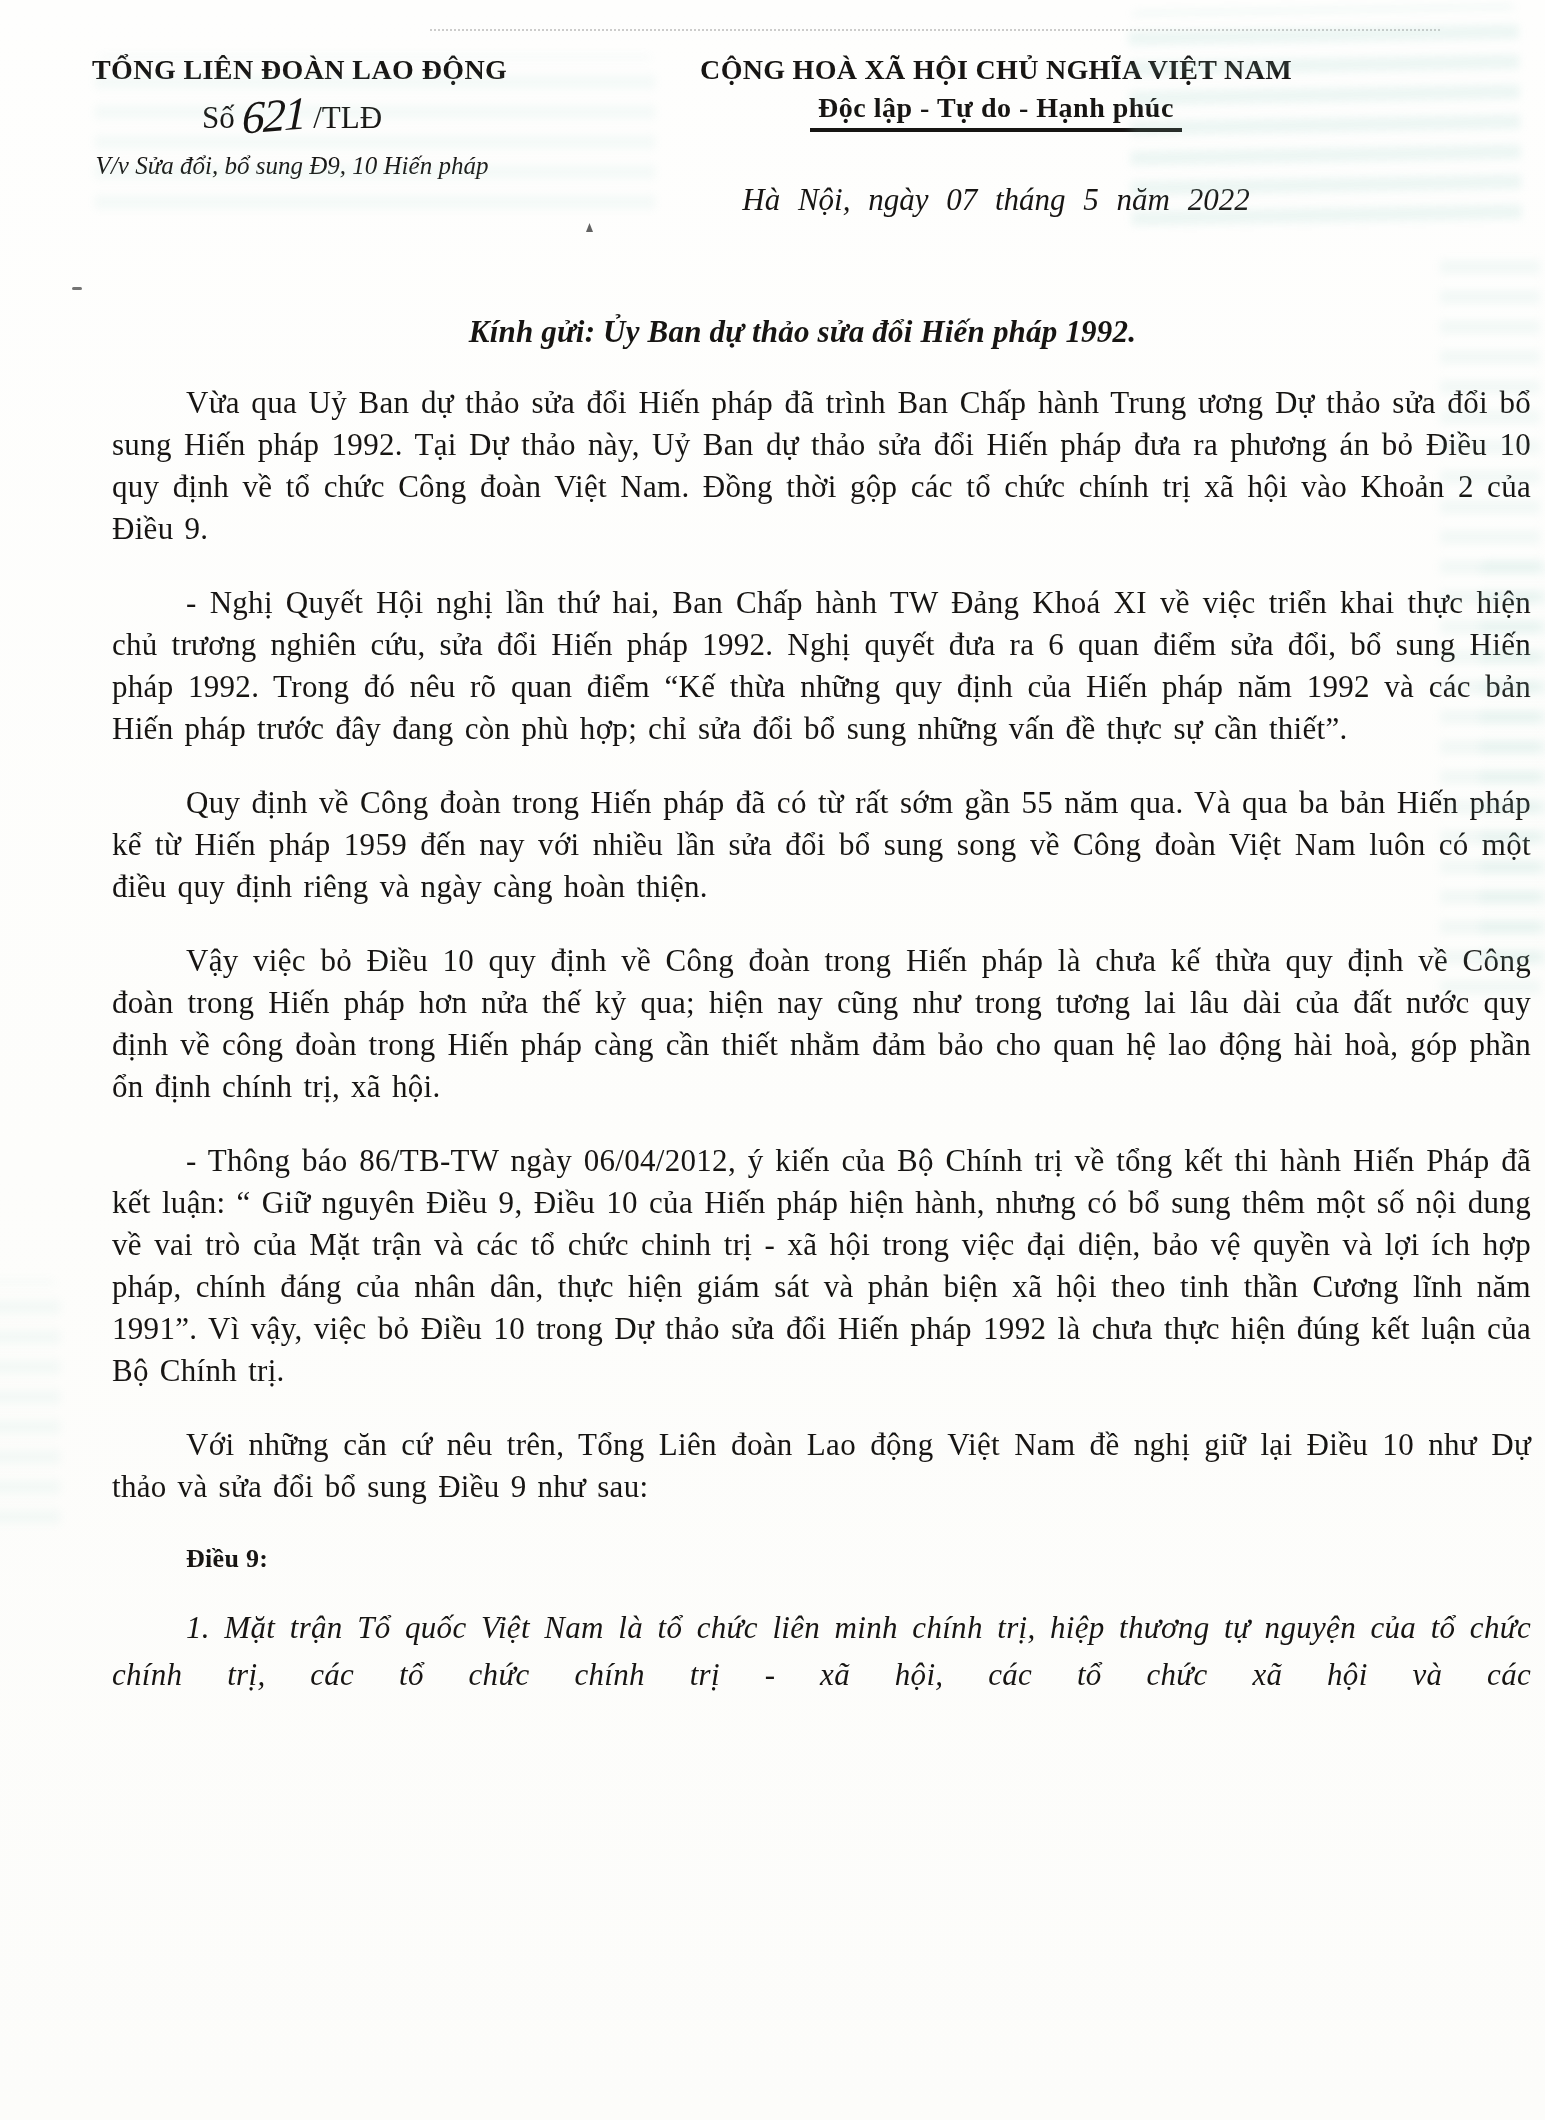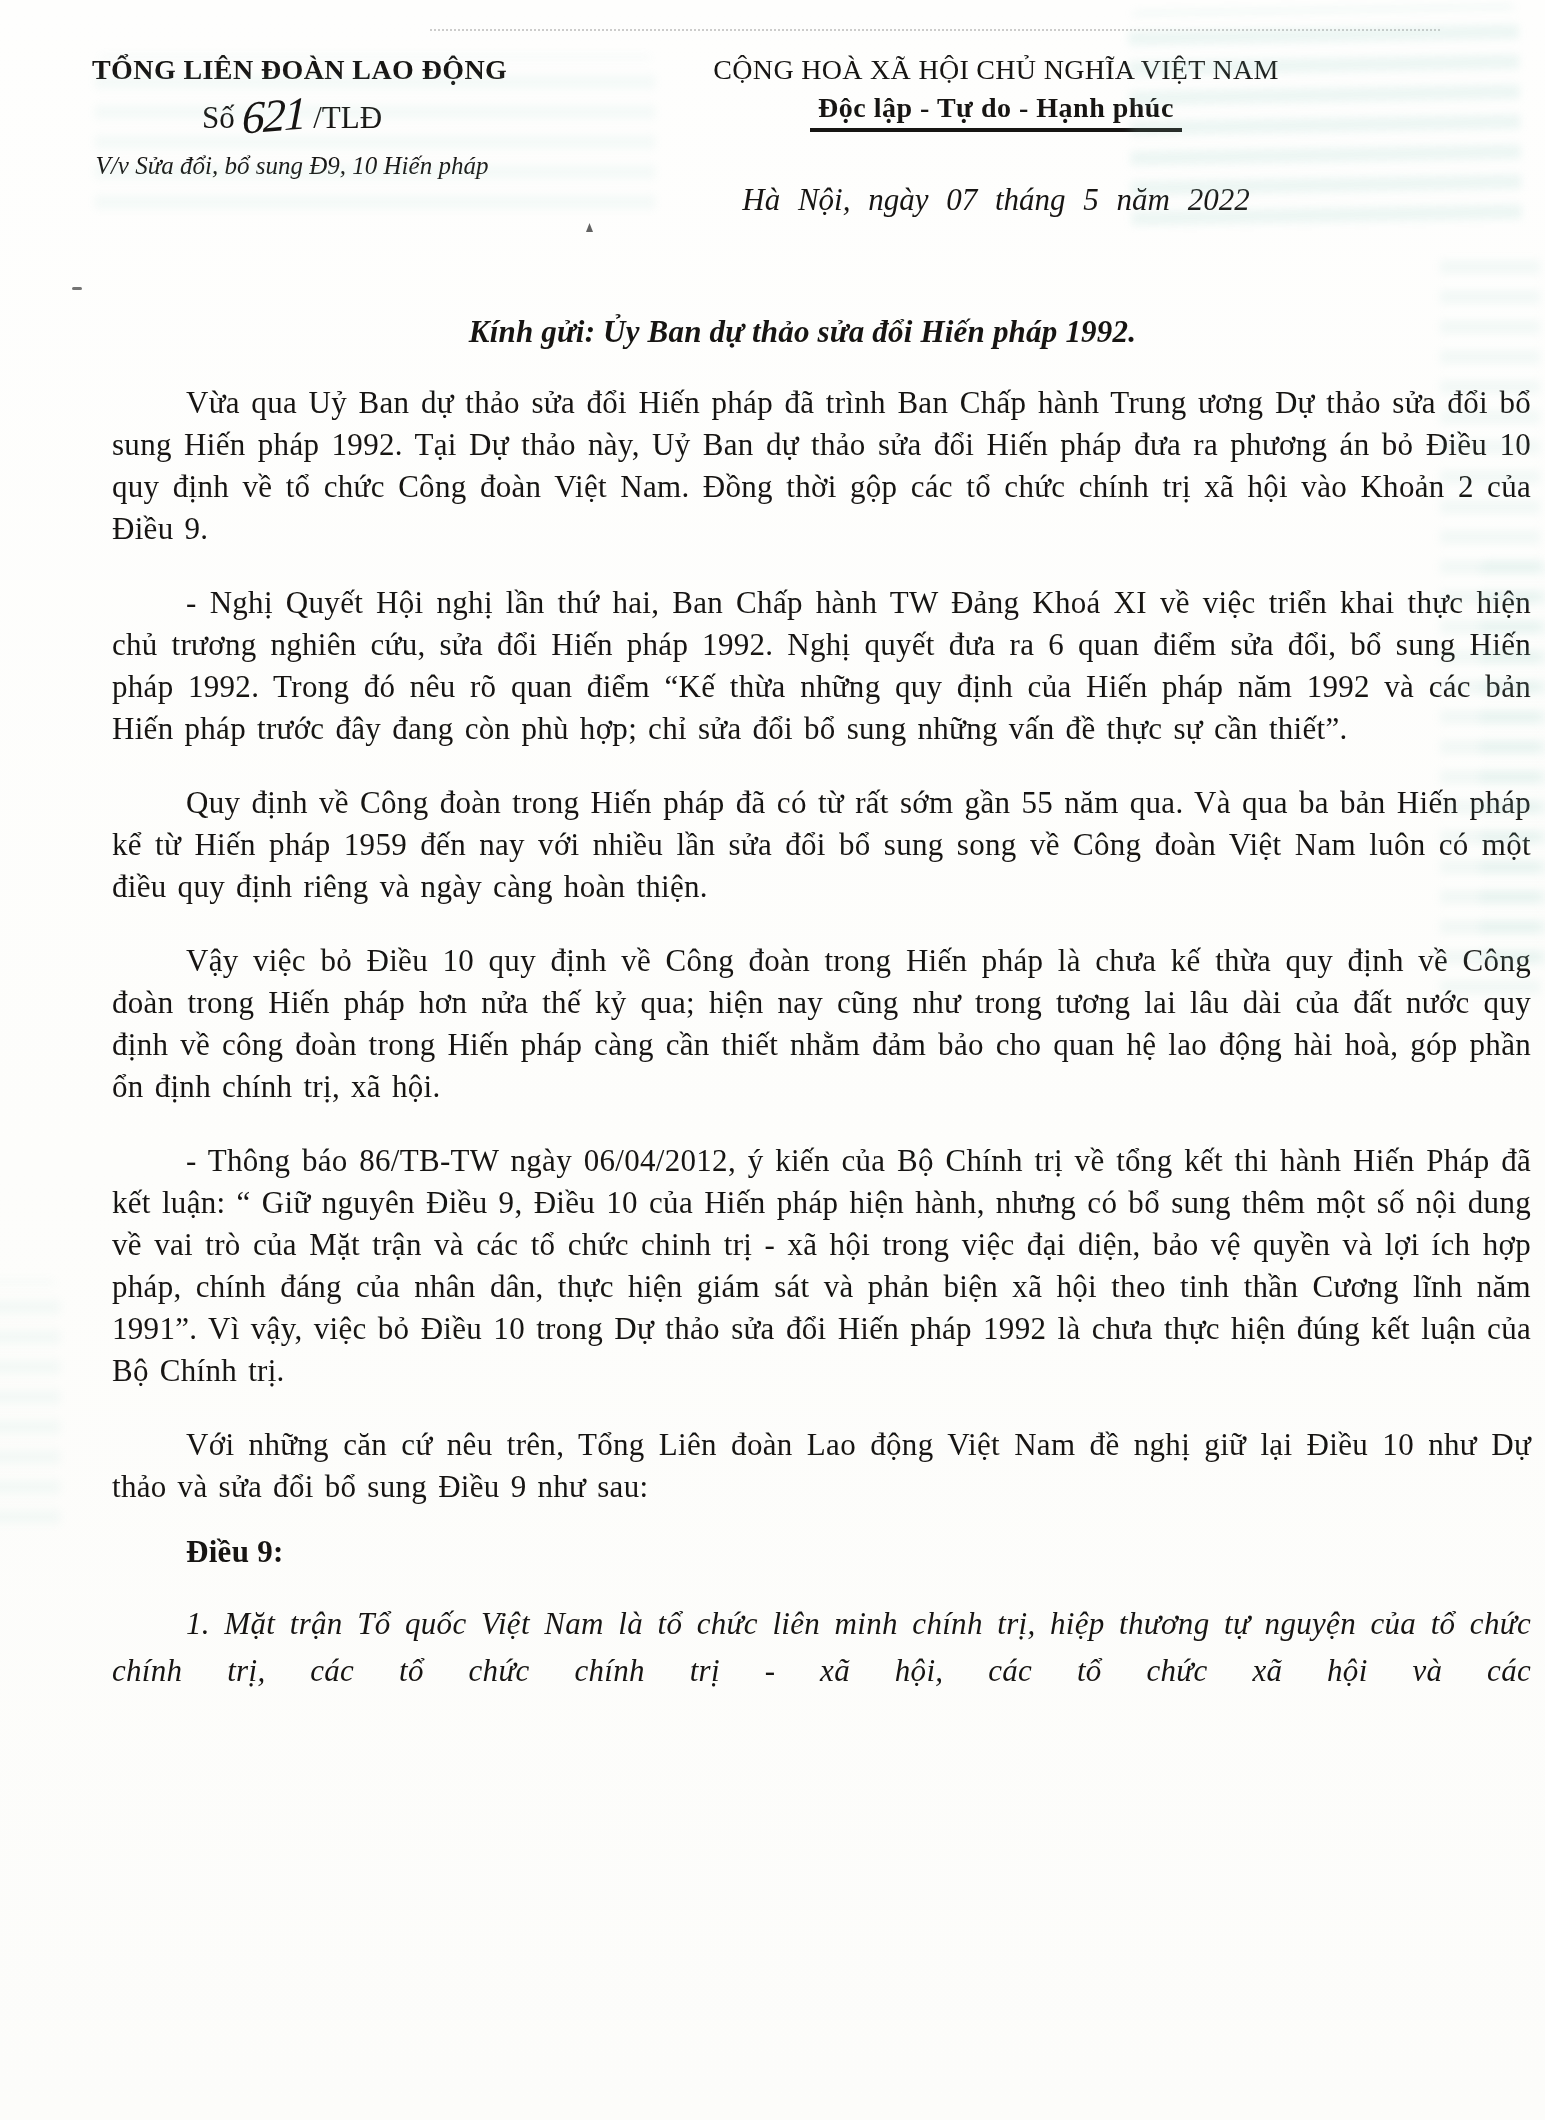--- a/index.html
+++ b/index.html
@@ -49,39 +49,39 @@
   .org2{font-weight:bold;font-size:29px;letter-spacing:1px;display:inline-block;
         border-bottom:4px solid #171513;padding:2px 10px 3px;margin-top:4px;}
   .number-line{margin-top:12px;font-size:31px;}
   .handwritten{
     display:inline-block;font-style:italic;font-size:46px;line-height:30px;
     transform:rotate(-5deg) skewX(-6deg);position:relative;top:3px;letter-spacing:-2px;
   }
   .subject-line{margin-top:16px;font-style:italic;font-size:25px;white-space:nowrap;}
 
   .header-right{flex:1;text-align:center;padding-left:10px;}
-  .national1{font-weight:normal;font-size:28px;letter-spacing:.3px;white-space:nowrap;}
+  .national1{font-weight:bold;font-size:28px;letter-spacing:.3px;white-space:nowrap;}
   .national2{font-weight:bold;font-size:28px;display:inline-block;
              border-bottom:4px solid #171513;padding:0 8px 4px;margin-top:6px;letter-spacing:.5px;font-family:Liberation Serif, serif;}
   .date-line{margin-top:50px;font-style:italic;font-size:31px;word-spacing:10px;}
 
   
   .salutation{
     text-align:center;font-weight:bold;font-size:31px;
     margin:96px 120px 0 180px;letter-spacing:.2px;font-style:italic;
   }
   .body-text{margin:0 14px 0 112px;}
   .body-text p{
     margin:32px 0 0 0;
     font-size:31px;line-height:42px;
     text-align:justify;text-indent:74px;
     letter-spacing:.3px;word-spacing:3px;
   }
   .article-heading{
-    margin:26px 0 0 186px;font-weight:bold;font-size:31px;letter-spacing:.3px;
+    margin:36px 0 0 186px;font-weight:bold;font-size:26px;letter-spacing:.3px;
   }
   .article-clause{
     margin:30px 14px 0 112px;
     font-style:italic;font-size:31px;line-height:47px;
     text-align:justify;text-align-last:justify;text-indent:74px;
     letter-spacing:.3px;word-spacing:3px;
   }
 </style>
 </head>
 <body>

